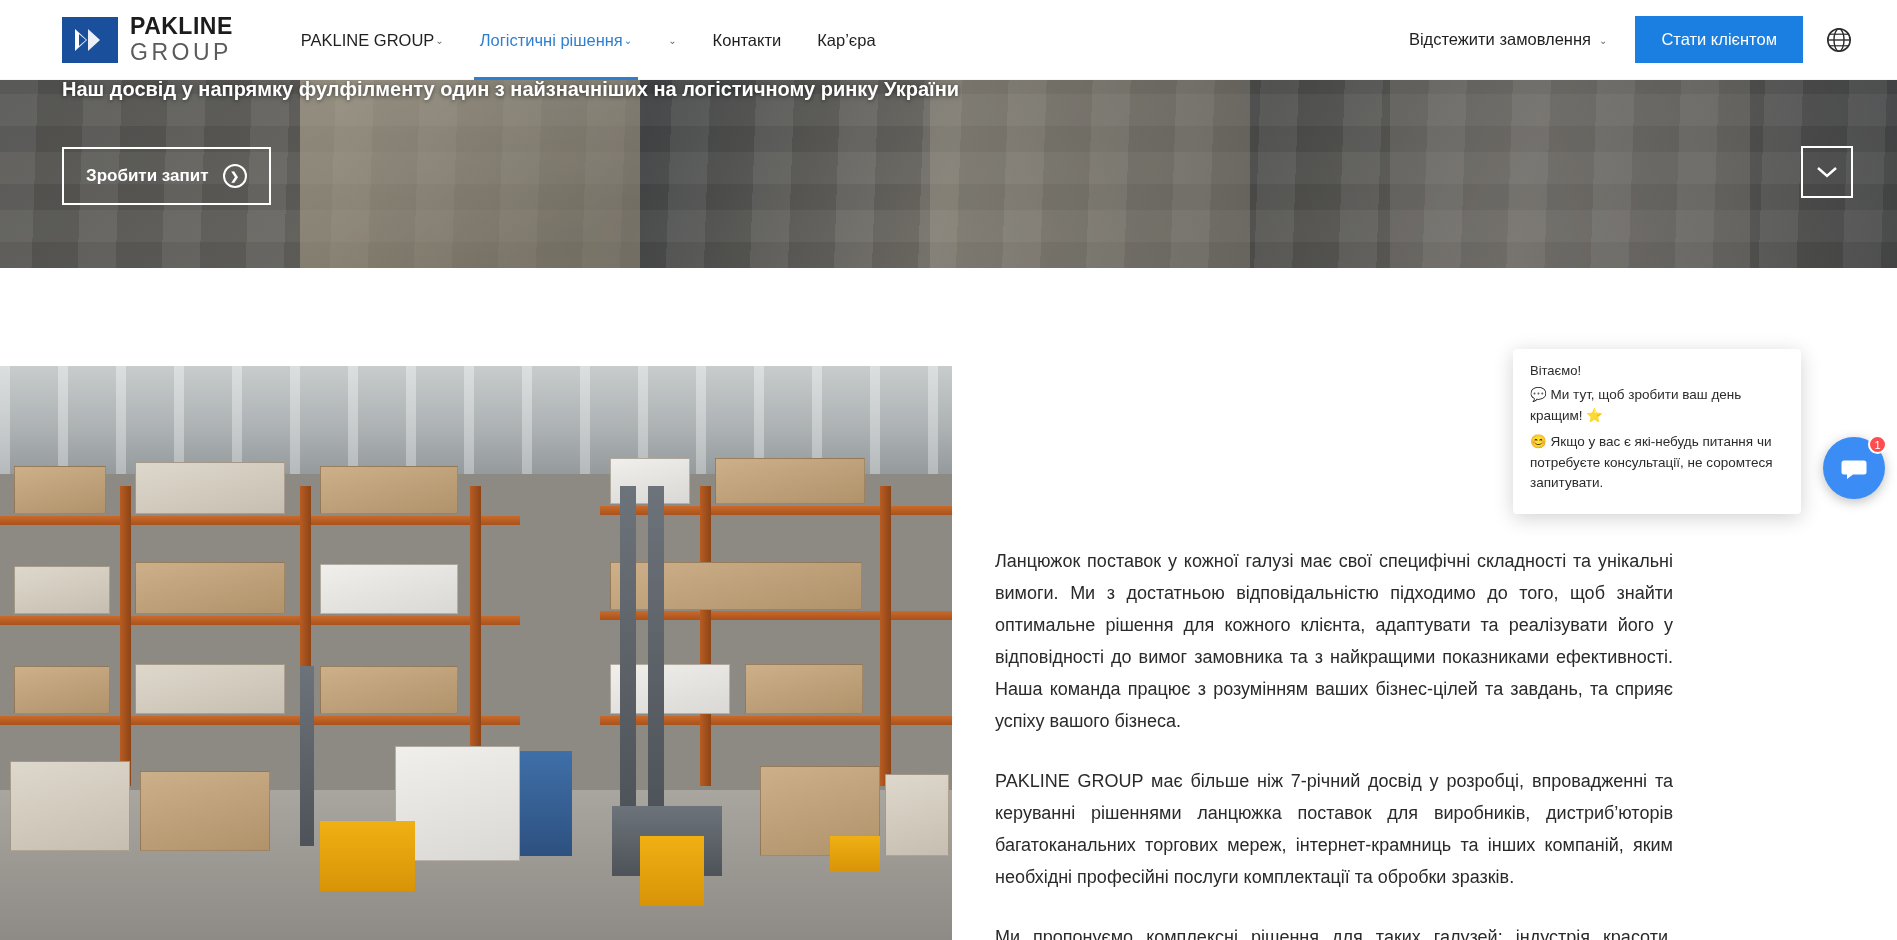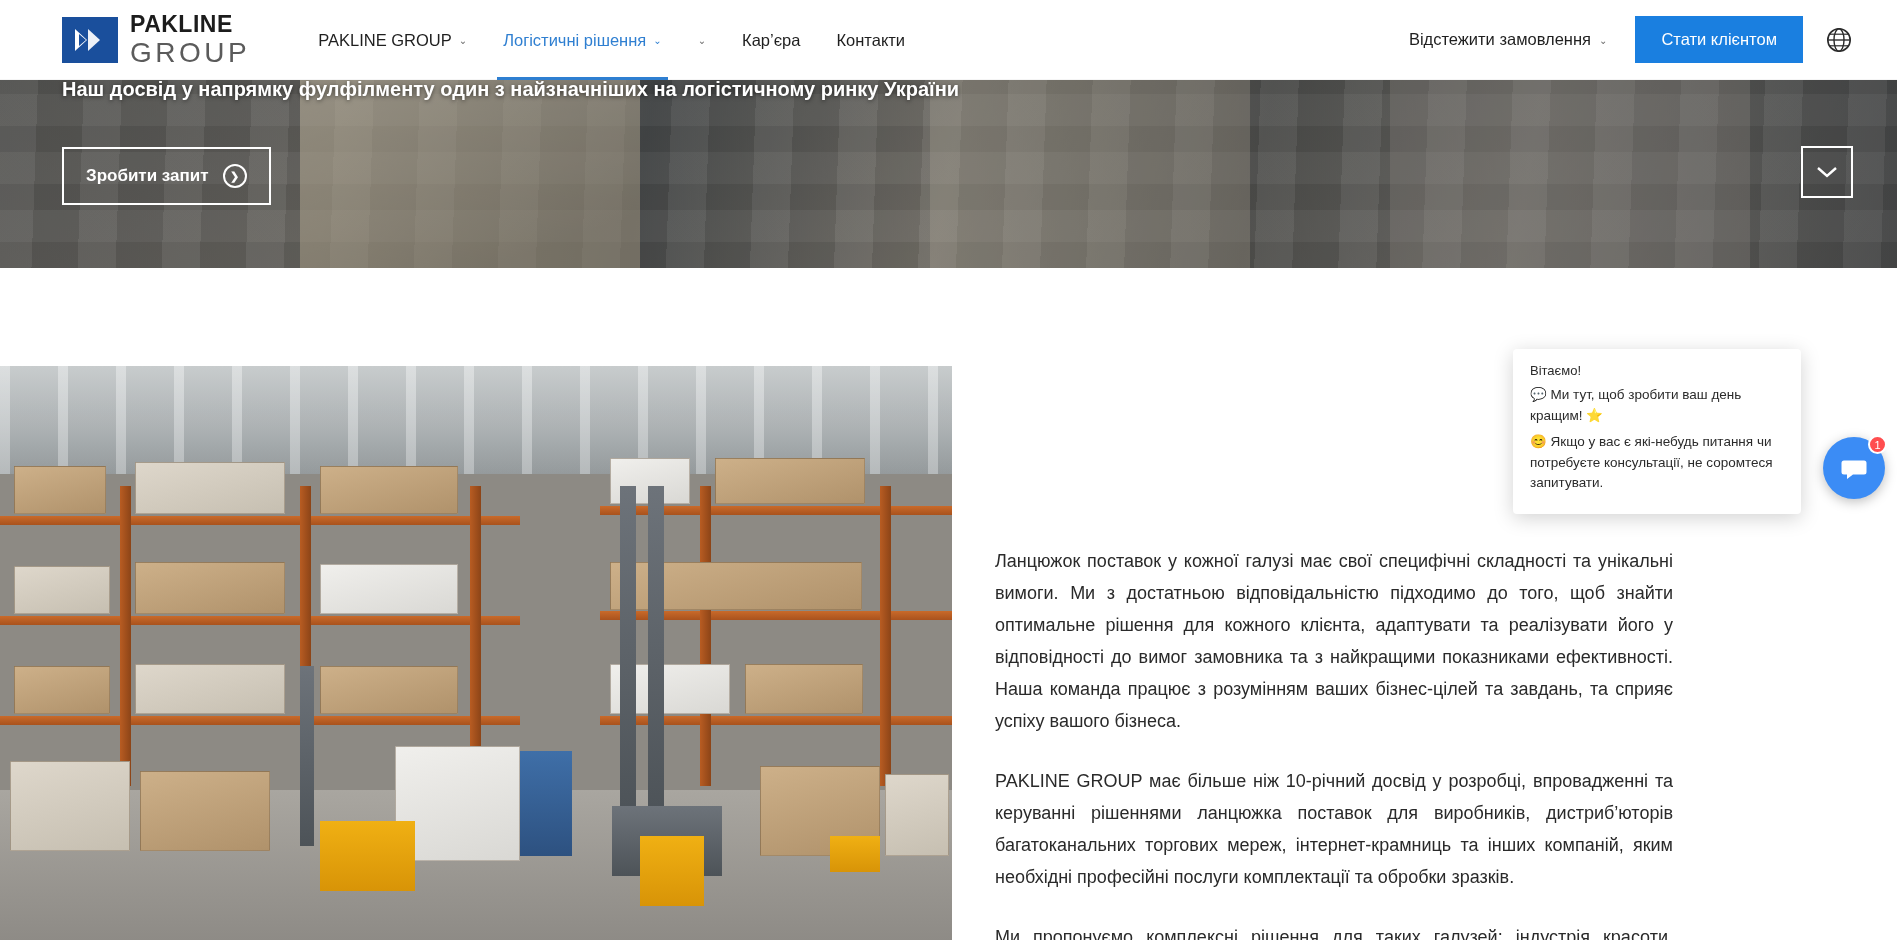--- a/index.html
+++ b/index.html
@@ -45,37 +45,37 @@
     display: flex; flex-direction: column;
     line-height: 1;
   }
   .logo-text .l1 {
     font-size: 23px;
     font-weight: bold;
     letter-spacing: 0.5px;
     color: #1c1c1c;
   }
   .logo-text .l2 {
-    font-size: 28px;
+    font-size: 23px;
     font-weight: normal;
     letter-spacing: 3.5px;
     color: #5b5b5b;
     margin-top: 3px;
   }
 
   .nav {
     display: flex;
     align-items: center;
     margin-left: 50px;
     gap: 0px;
   }
   .nav-item {
     display: flex;
     align-items: center;
-    gap: 7px;
+    gap: 1px;
     font-size: 16.5px;
     color: #1f1f1f;
     padding: 0 18px;
     height: 80px;
     line-height: 80px;
     cursor: pointer;
     white-space: nowrap;
     position: relative;
   }
   .nav-item.active { color: #2f7fd1; }
@@ -352,24 +352,24 @@
         <span class="caret">⌄</span>
       </div>
       <div class="nav-item active">
         <span>Логістичні рішення</span>
         <span class="caret">⌄</span>
       </div>
       <div class="nav-item">
         <span class="caret">⌄</span>
       </div>
       <div class="nav-item">
+        <span>Контакти</span>
+      </div>
+      <div class="nav-item">
         <span>Кар’єра</span>
-      </div>
-      <div class="nav-item">
-        <span>Контакти</span>
       </div>
     </nav>
 
     <div class="header-right">
       <div class="track-order">
         <span>Відстежити замовлення</span>
         <span class="caret">⌄</span>
       </div>
       <button class="btn-client">Стати клієнтом</button>
       <div class="globe">
@@ -442,21 +442,21 @@
     <div class="cp-machine" style="left:648px; top:120px; width:16px; height:330px;"></div>
     <div class="cp-machine" style="left:612px; top:440px; width:110px; height:70px;"></div>
     <div class="cp-yellow" style="left:640px; top:470px; width:64px; height:70px;"></div>
     <div class="cp-yellow" style="left:320px; top:455px; width:95px; height:70px;"></div>
     <div class="cp-machine" style="left:300px; top:300px; width:14px; height:180px;"></div>
     <div class="cp-yellow" style="left:830px; top:470px; width:50px; height:36px;"></div>
   </div>
 
   <div class="text-col">
     <p>Ланцюжок поставок у кожної галузі має свої специфічні складності та унікальні вимоги. Ми з достатньою відповідальністю підходимо до того, щоб знайти оптимальне рішення для кожного клієнта, адаптувати та реалізувати його у відповідності до вимог замовника та з найкращими показниками ефективності. Наша команда працює з розумінням ваших бізнес-цілей та завдань, та сприяє успіху вашого бізнеса.</p>
-    <p>PAKLINE GROUP має більше ніж 10-річний досвід у розробці, впровадженні та керуванні рішеннями ланцюжка поставок для виробників, дистриб’юторів багатоканальних торгових мереж, інтернет-крамниць та інших компаній, яким необхідні професійні послуги комплектації та обробки зразків.</p>
+    <p>PAKLINE GROUP має більше ніж 7-річний досвід у розробці, впровадженні та керуванні рішеннями ланцюжка поставок для виробників, дистриб’юторів багатоканальних торгових мереж, інтернет-крамниць та інших компаній, яким необхідні професійні послуги комплектації та обробки зразків.</p>
     <p>Ми пропонуємо комплексні рішення для таких галузей: індустрія красоти, охорона здоров’я, електронна комерція та FMCG.</p>
   </div>
 
   <div class="chat-bubble">
     <div class="chat-greet">Вітаємо!</div>
     <div class="chat-line">💬 Ми тут, щоб зробити ваш день кращим! ⭐</div>
     <div class="chat-line">😊 Якщо у вас є які-небудь питання чи потребуєте консультації, не соромтеся запитувати.</div>
   </div>
 
   <div class="chat-launcher">

